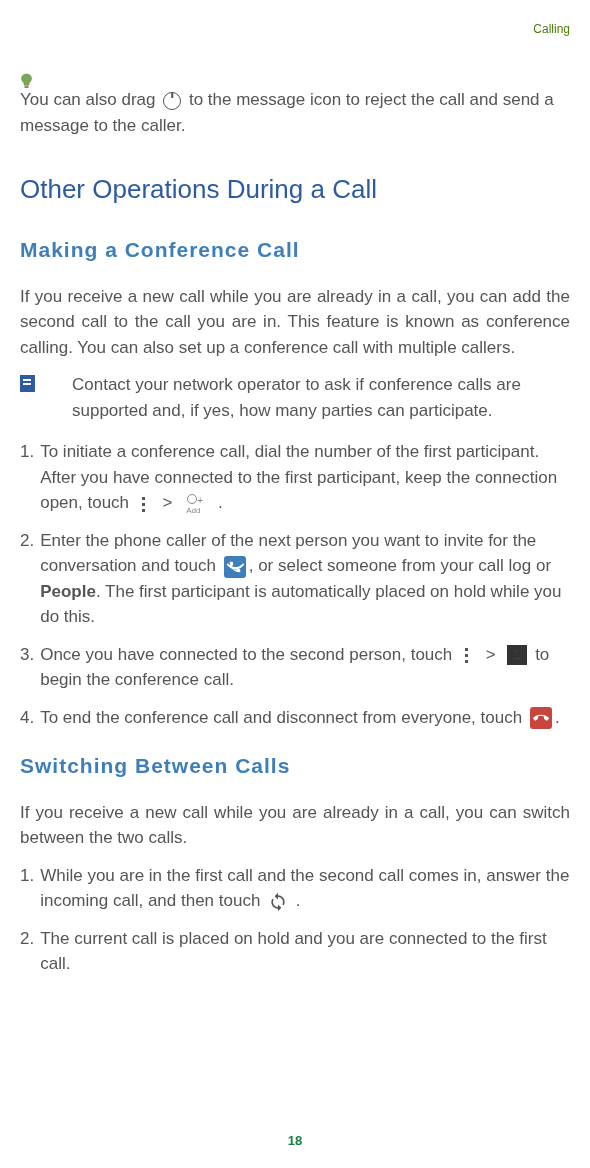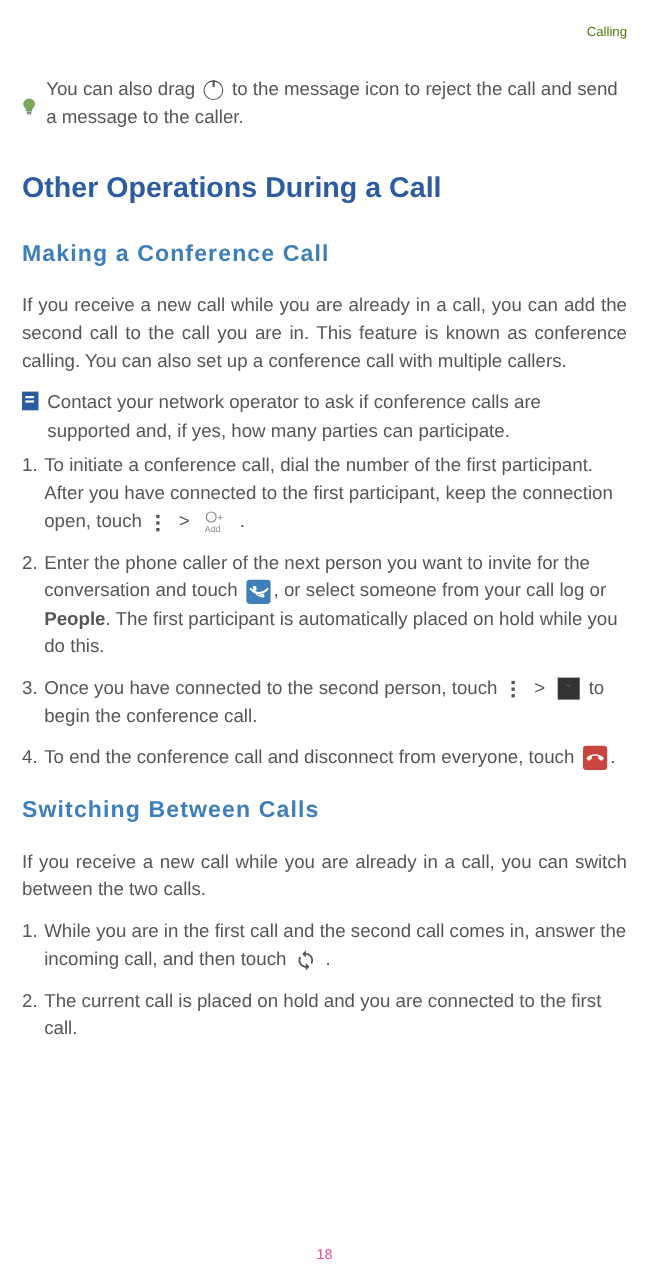--- a/index.html
+++ b/index.html
@@ -19,58 +19,60 @@
       padding: 20px 20px 0 20px;
     }
     .header-right {
       text-align: right;
       font-size: 12px;
       color: #4d7c0f;
       margin-bottom: 30px;
     }
     .tip-block {
       display: flex;
-      align-items: center;
+      align-items: flex-start;
       margin-bottom: 32px;
+      flex-direction: column;
     }
     .tip-icon {
       flex-shrink: 0;
       width: 14px;
       height: 16px;
       margin-right: 8px;
       margin-top: 3px;
     }
     .tip-text {
       flex: 1;
       color: #555;
     }
     h1 {
       color: #2C5BA0;
       font-size: 26px;
-      font-weight: bold;
+      font-weight: normal;
       margin-top: 25px;
       margin-bottom: 25px;
     }
     h2 {
       color: #3E7EB9;
       font-size: 21px;
       font-weight: bold;
       margin-top: 20px;
       margin-bottom: 18px;
       letter-spacing: 1px;
     }
     .para {
       color: #555;
       margin-bottom: 12px;
       text-align: justify;
     }
     .note-block {
       display: flex;
       align-items: flex-start;
-      margin-bottom: 6px;
+      margin-bottom: 16px;
+      gap: 29px;
     }
     .note-icon {
       flex-shrink: 0;
       width: 15px;
       height: 17px;
       margin-right: 8px;
       margin-top: 3px;
       background: #2C5BA0;
       position: relative;
     }
@@ -244,21 +246,22 @@
     .gt {
       margin: 0 4px;
       color: #555;
     }
     .page-num {
       position: absolute;
       bottom: 18px;
       left: 50%;
       transform: translateX(-50%);
       font-size: 13px;
-      color: #ec4899;
+      color: #15803d;
+      font-weight: bold;
     }
     .bulb-icon {
       width: 13px;
       height: 16px;
     }
   </style>
 </head>
 <body>
 
 <div class="header-right">Calling</div>

